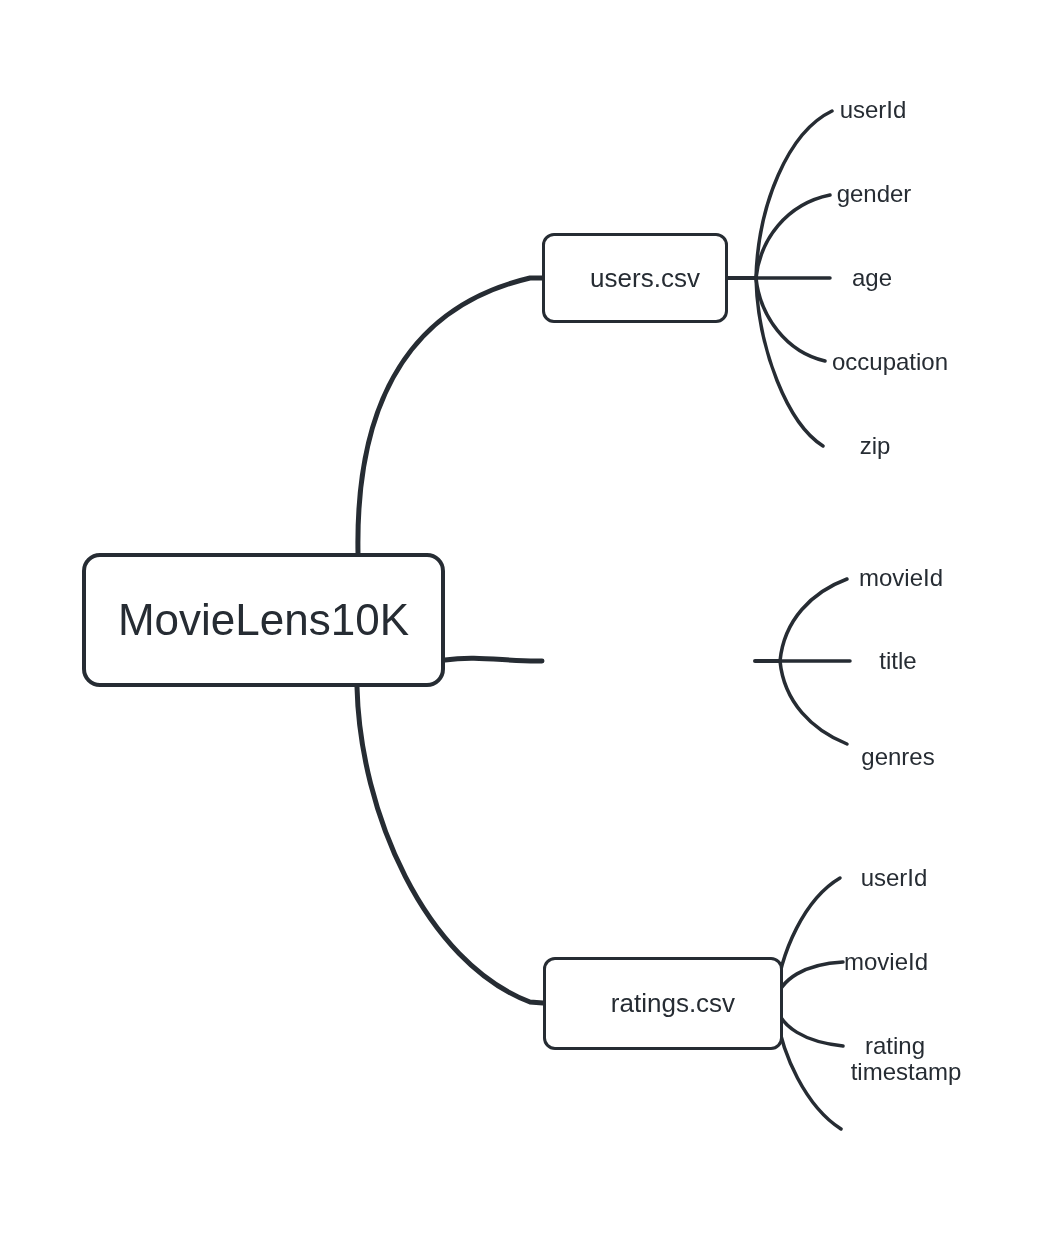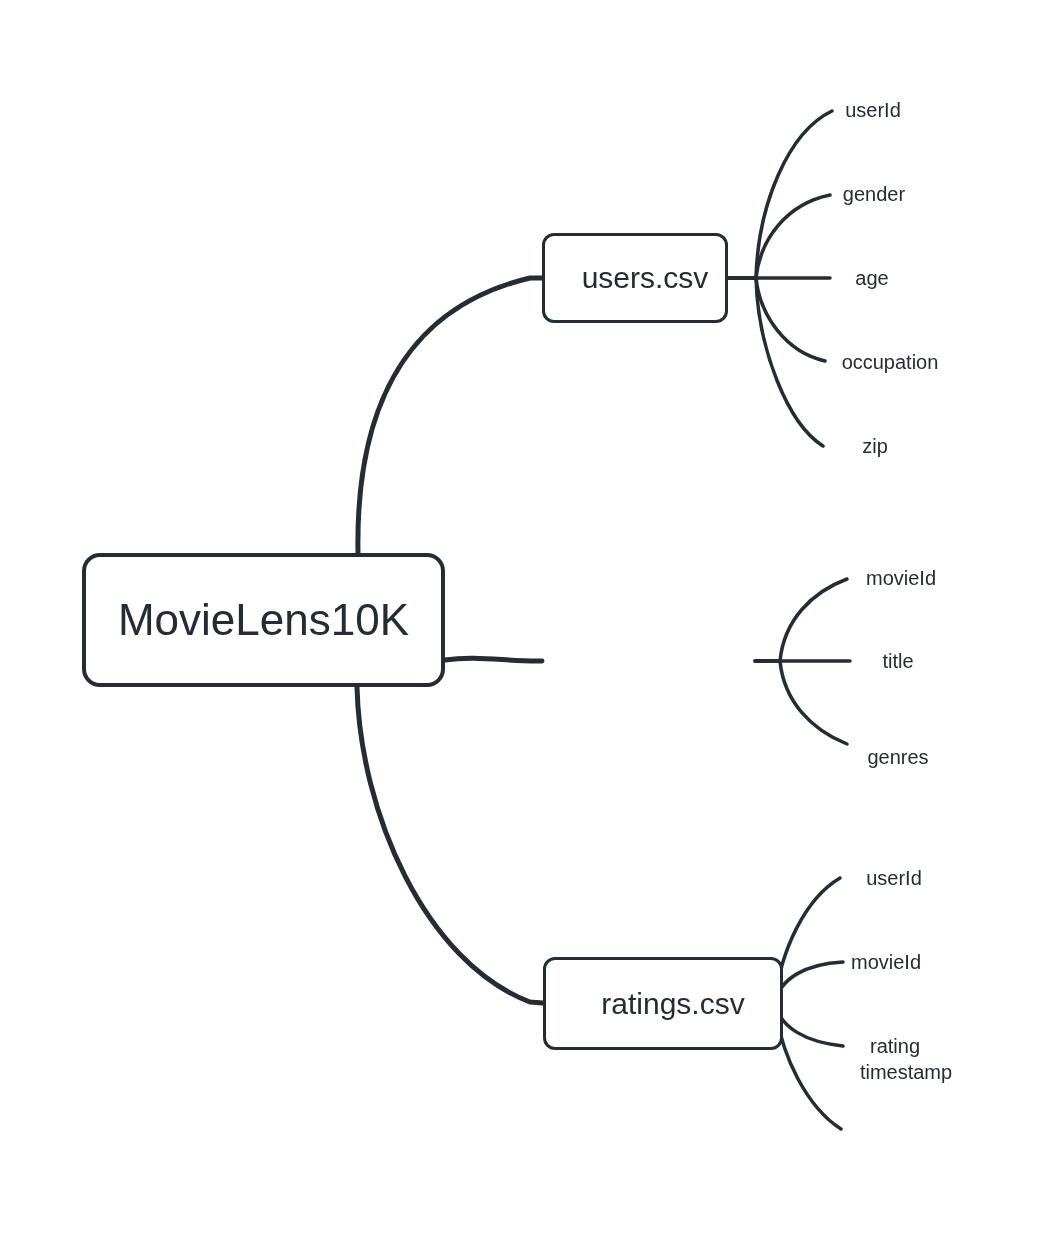--- a/index.html
+++ b/index.html
@@ -34,30 +34,30 @@
     box-sizing: border-box;
     white-space: nowrap;
   }
   .node.root {
     left: 82px;  top: 553px;  width: 363px; height: 134px;
     border-width: 4px;
     border-radius: 18px;
     font-size: 44px;
   }
   .node.child {
-    font-size: 30px;
+    font-size: 26px;
     padding-left: 20px;
   }
   .node.users   { left: 542px; top: 233px; width: 186px; height: 90px; }
   .node.movies  { left: 542px; top: 613px; width: 213px; height: 95px; }
   .node.ratings { left: 543px; top: 957px; width: 240px; height: 93px; }
   .leaf {
     position: absolute;
     transform: translate(-50%, -50%);
-    font-size: 20px;
+    font-size: 24px;
     color: #262c33;
     white-space: nowrap;
   }
 </style>
 </head>
 <body>
 
 <div class="canvas">
 
   <svg class="edges" viewBox="0 0 1052 1240" fill="none" stroke="#262c33" stroke-linecap="round">

